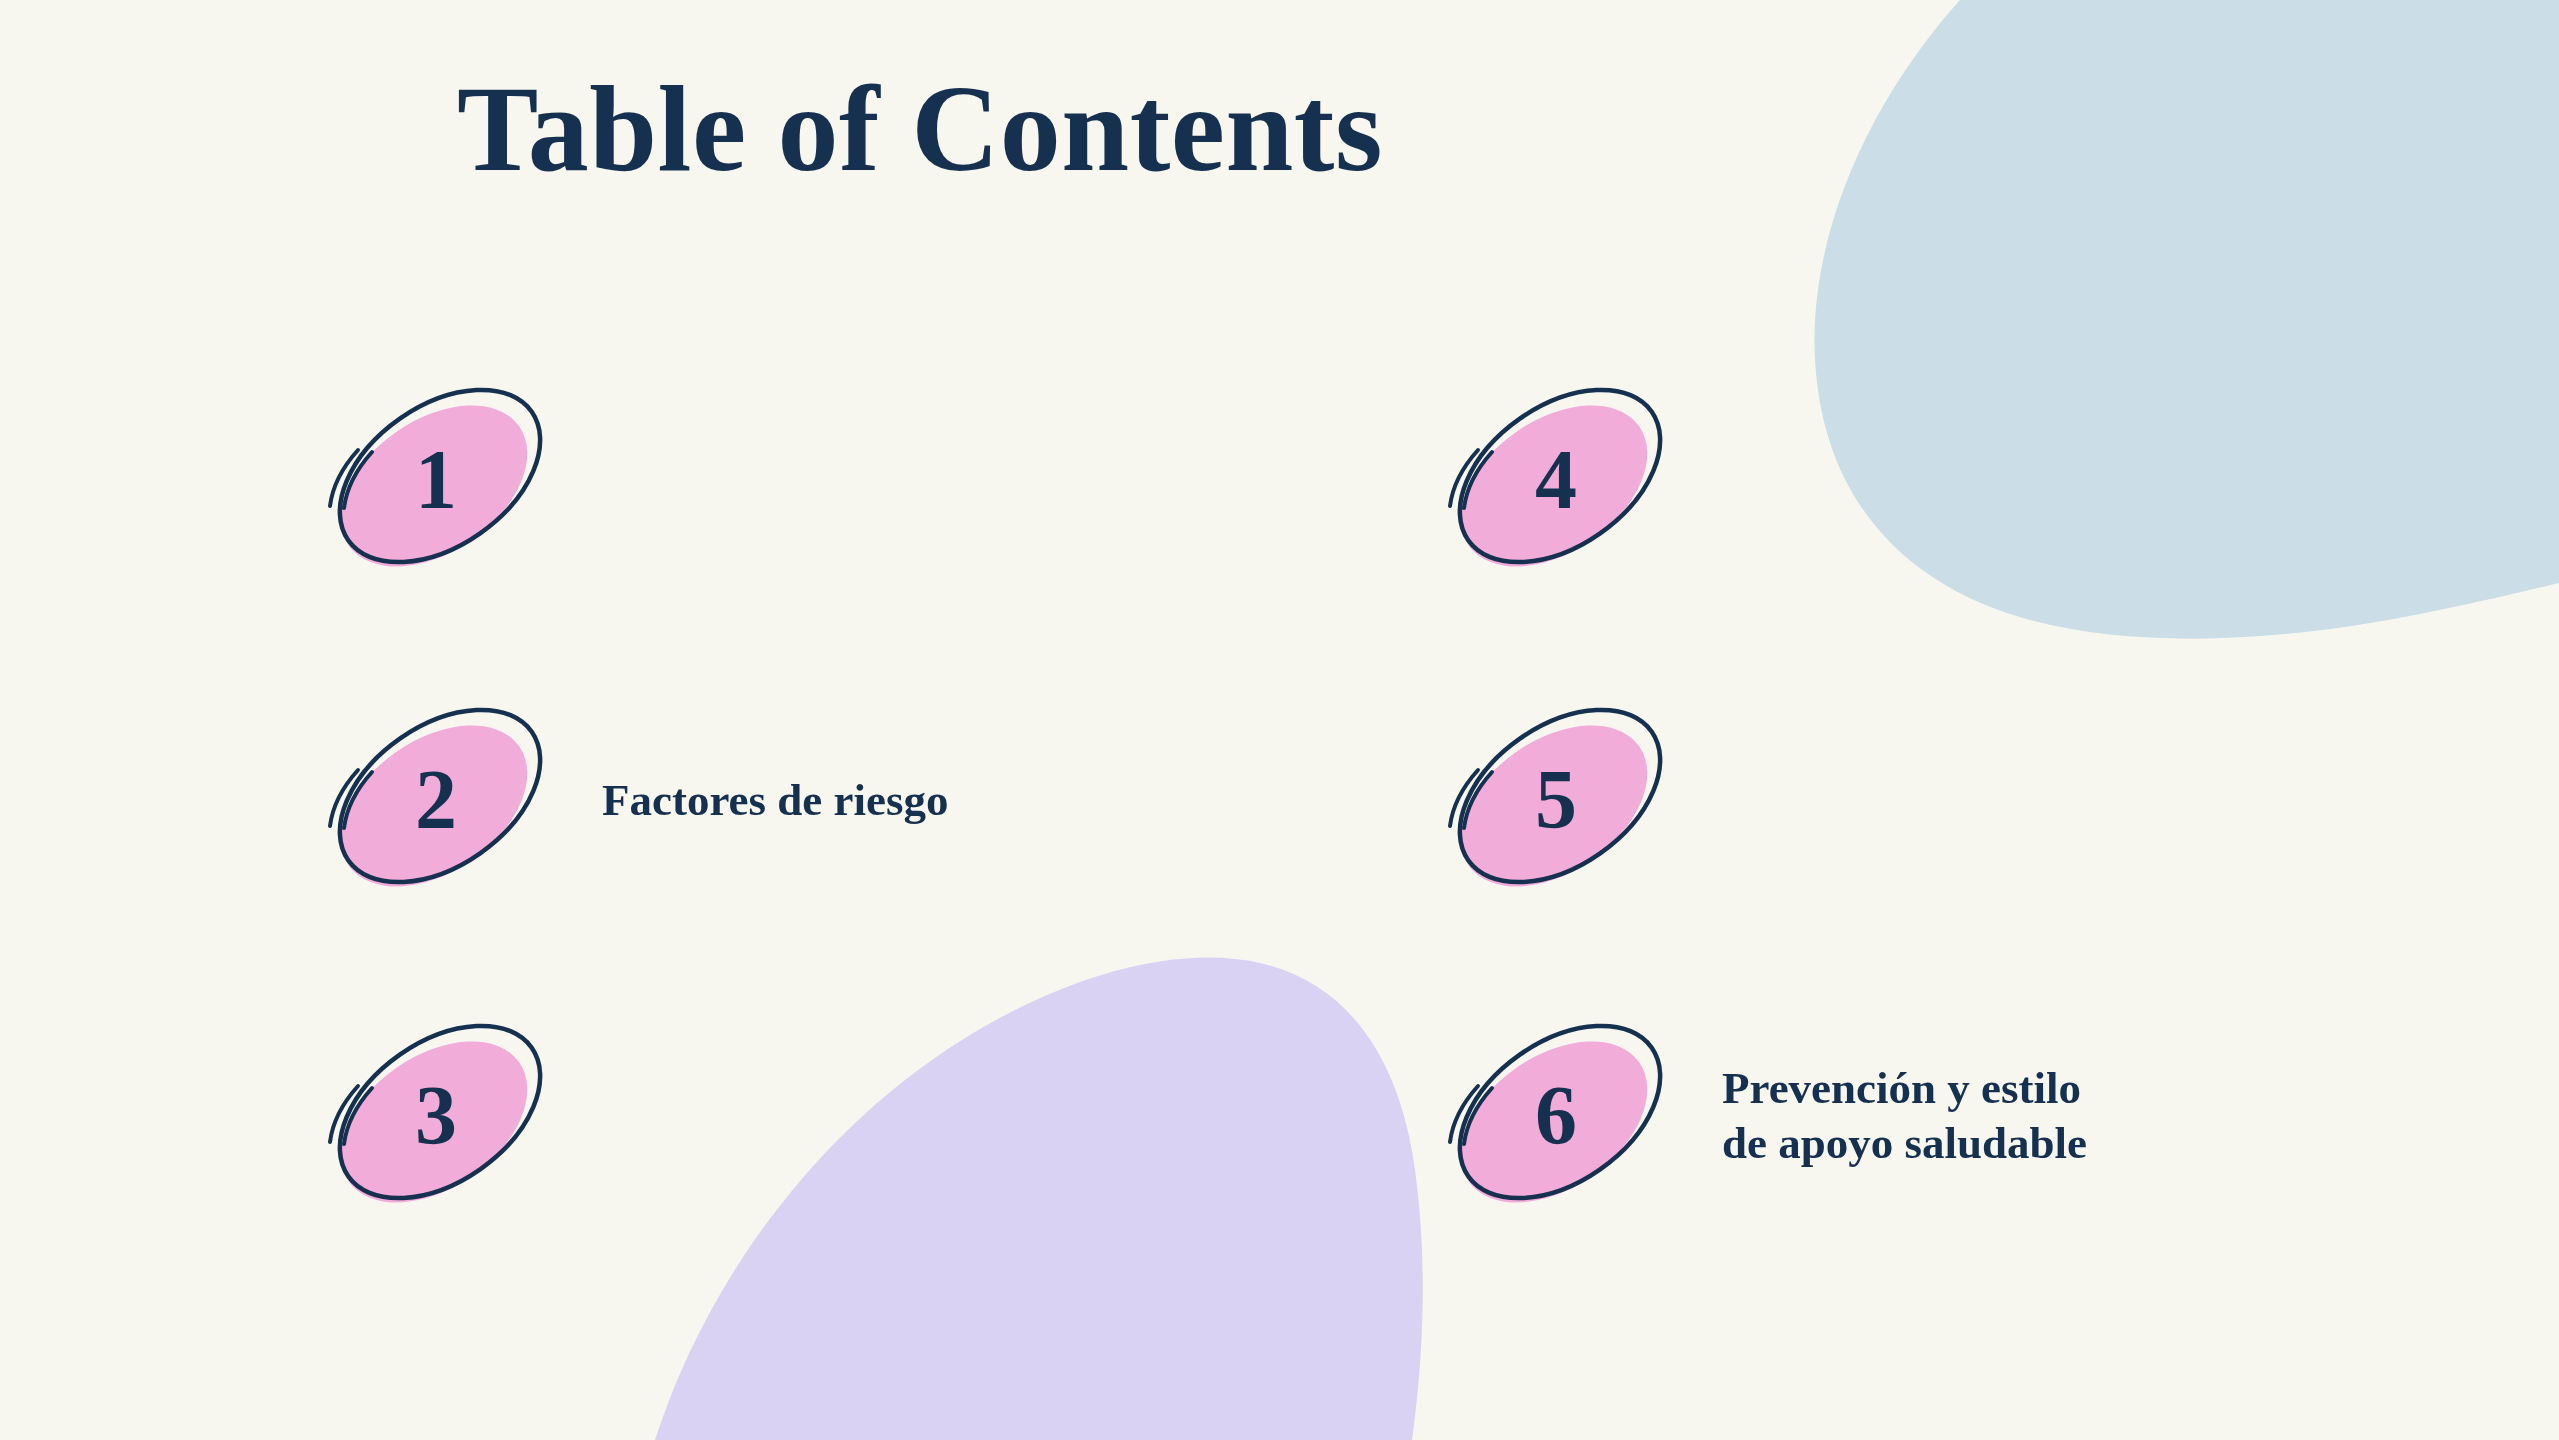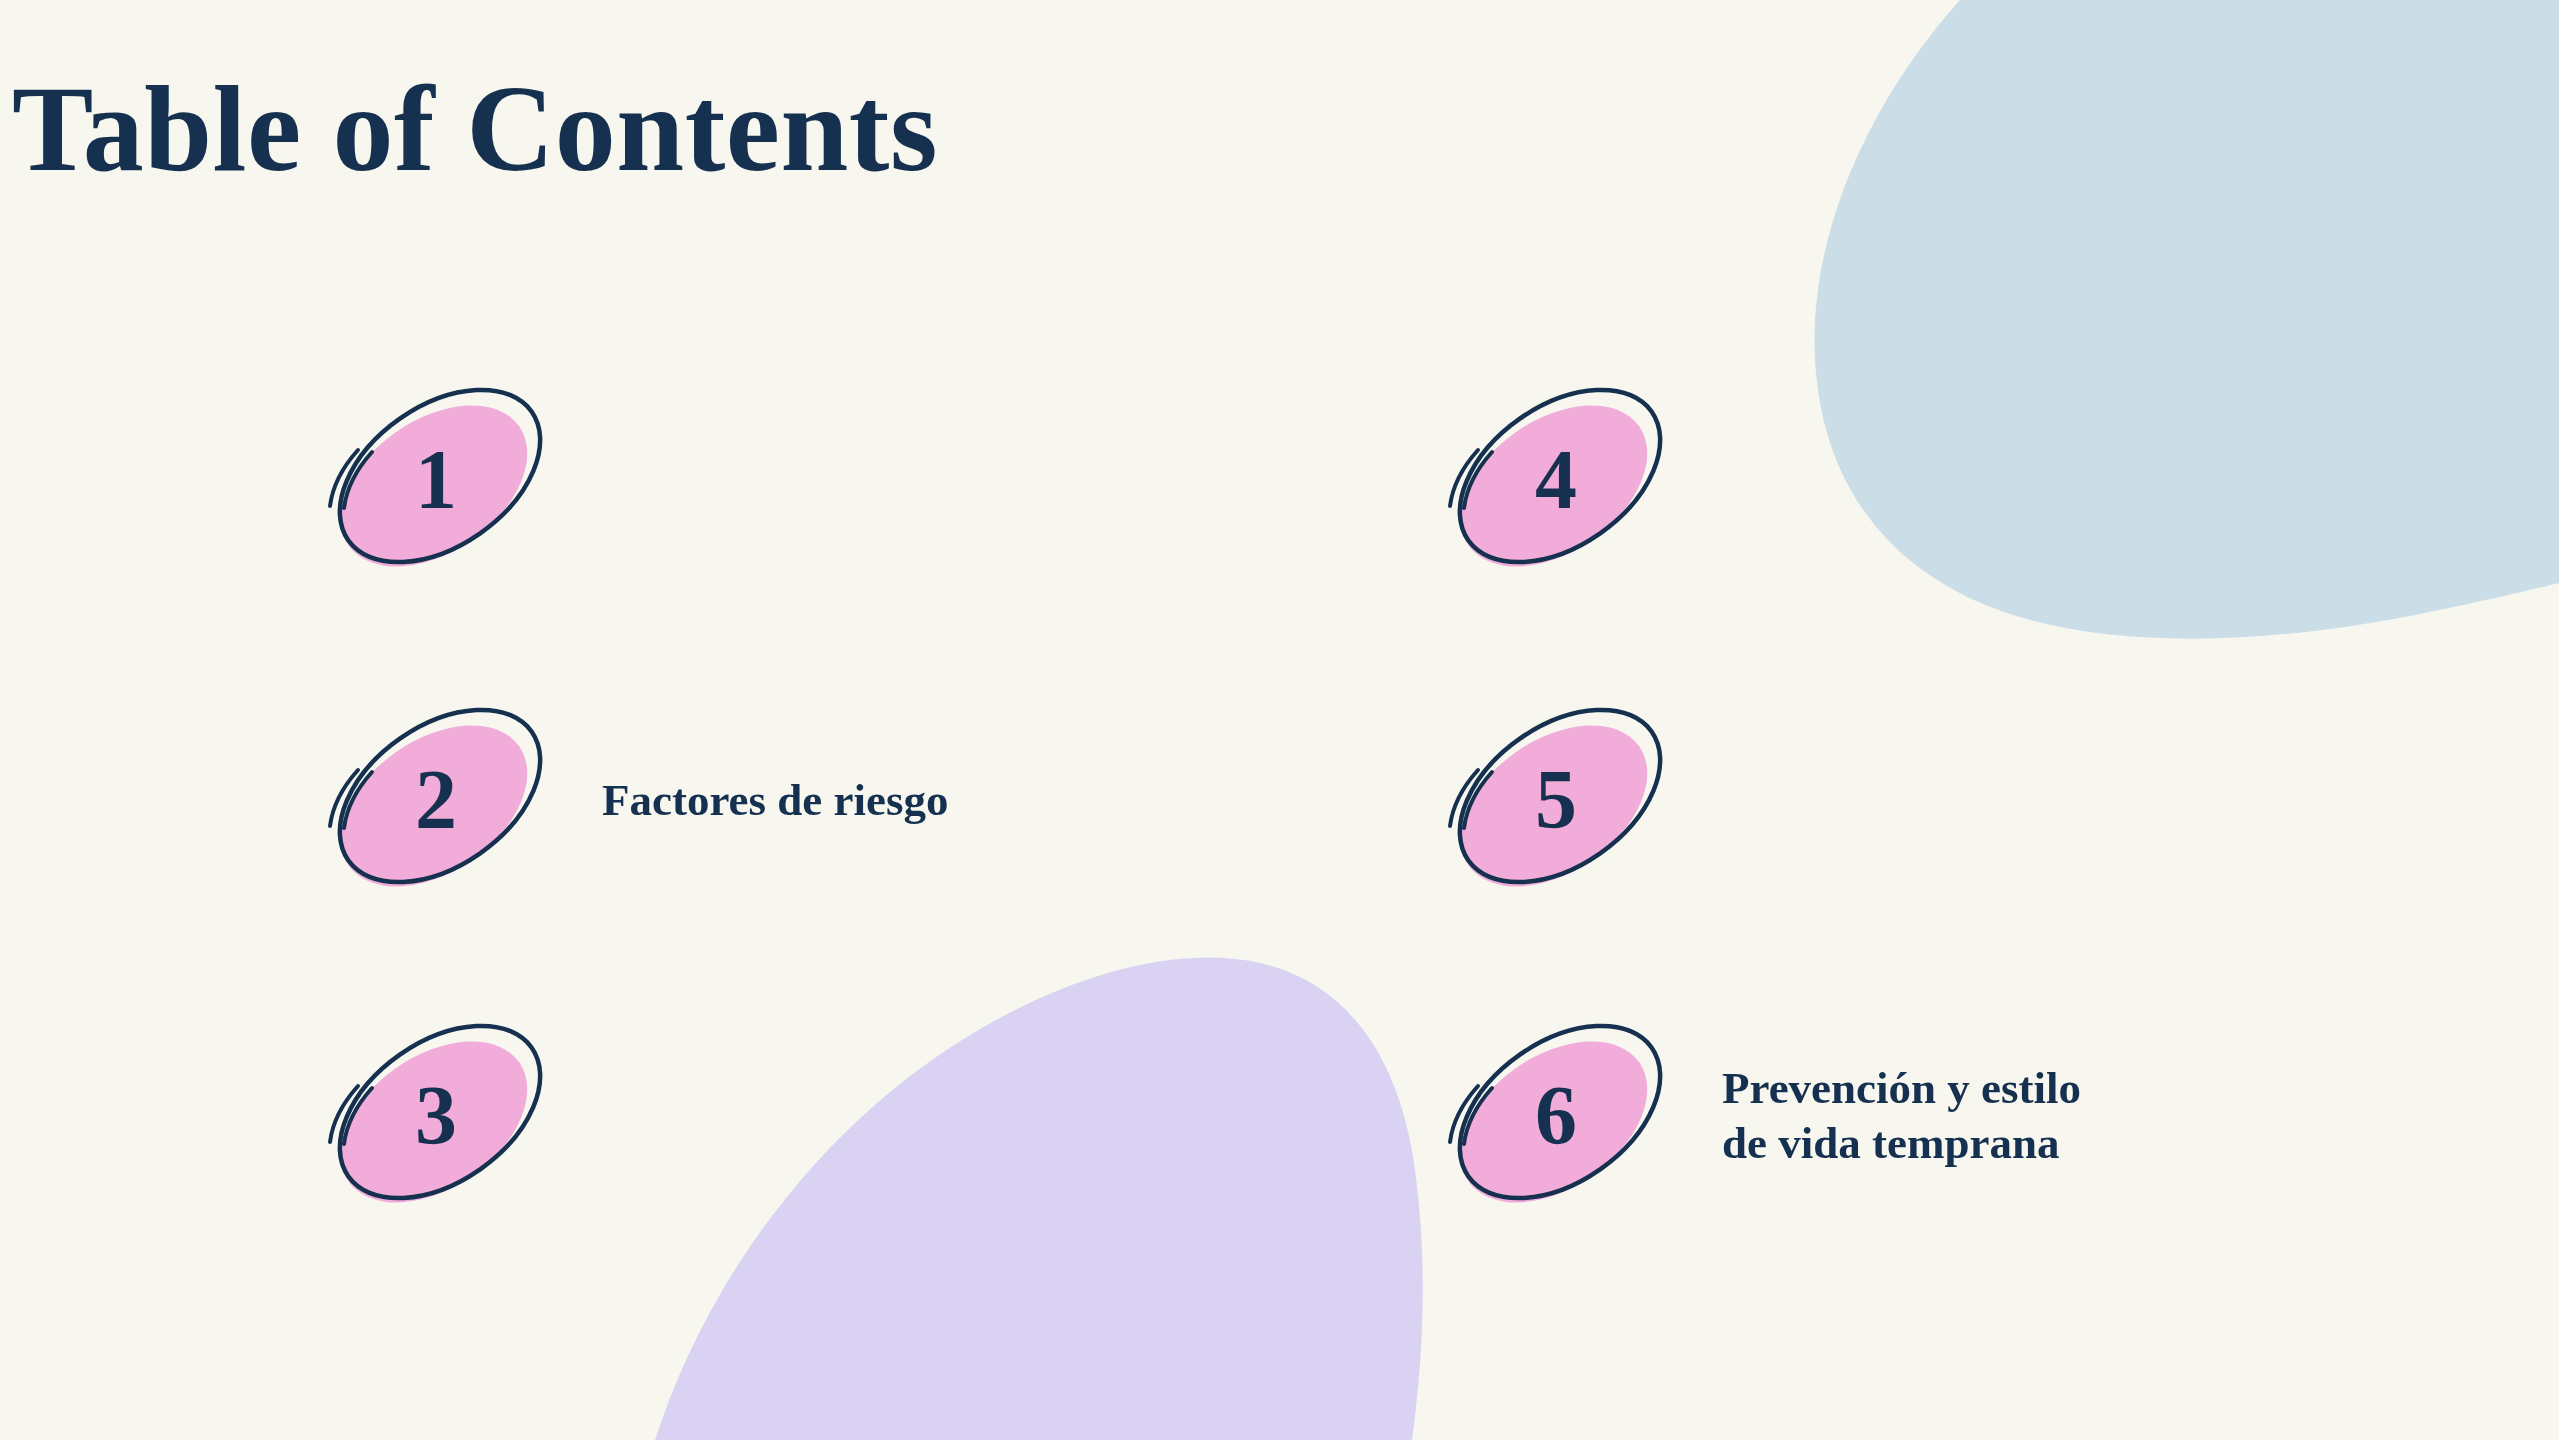--- a/index.html
+++ b/index.html
@@ -23,22 +23,23 @@
     inset: 0;
     width: 2559px;
     height: 1440px;
     pointer-events: none;
   }
 
   
   .title {
     position: absolute;
     top: 68px;
-    left: 12px;
+    left: 0;
     width: 1840px;
+    text-align: center;
     font-size: 122px;
     font-weight: bold;
     line-height: 1.0;
     letter-spacing: 0.5px;
     color: #16304f;
     white-space: nowrap;
   }
 
   
   .columns {
@@ -206,18 +207,18 @@
         <div class="badge">
           <svg viewBox="0 0 290 224">
             <ellipse cx="146" cy="118" rx="104" ry="66" fill="#f2acda" transform="rotate(-35 146 118)"></ellipse>
             <ellipse cx="152" cy="108" rx="112" ry="70" fill="none" stroke="#16304f" stroke-width="4.5" transform="rotate(-35 152 108)"></ellipse>
             <path d="M 62 68 C 44 88 36 108 34 124" fill="none" stroke="#16304f" stroke-width="4" stroke-linecap="round" transform="translate(8,14)"></path>
             <path d="M 76 70 C 58 90 50 110 48 126" fill="none" stroke="#16304f" stroke-width="4" stroke-linecap="round" transform="translate(8,14)"></path>
           </svg>
           <div class="badge-num">6</div>
         </div>
         <div class="toc-label">Prevención y estilo
-de vida temprana</div>
+de apoyo saludable</div>
       </div>
 
     </div>
   </div>
 </div>
 
 </body></html>

